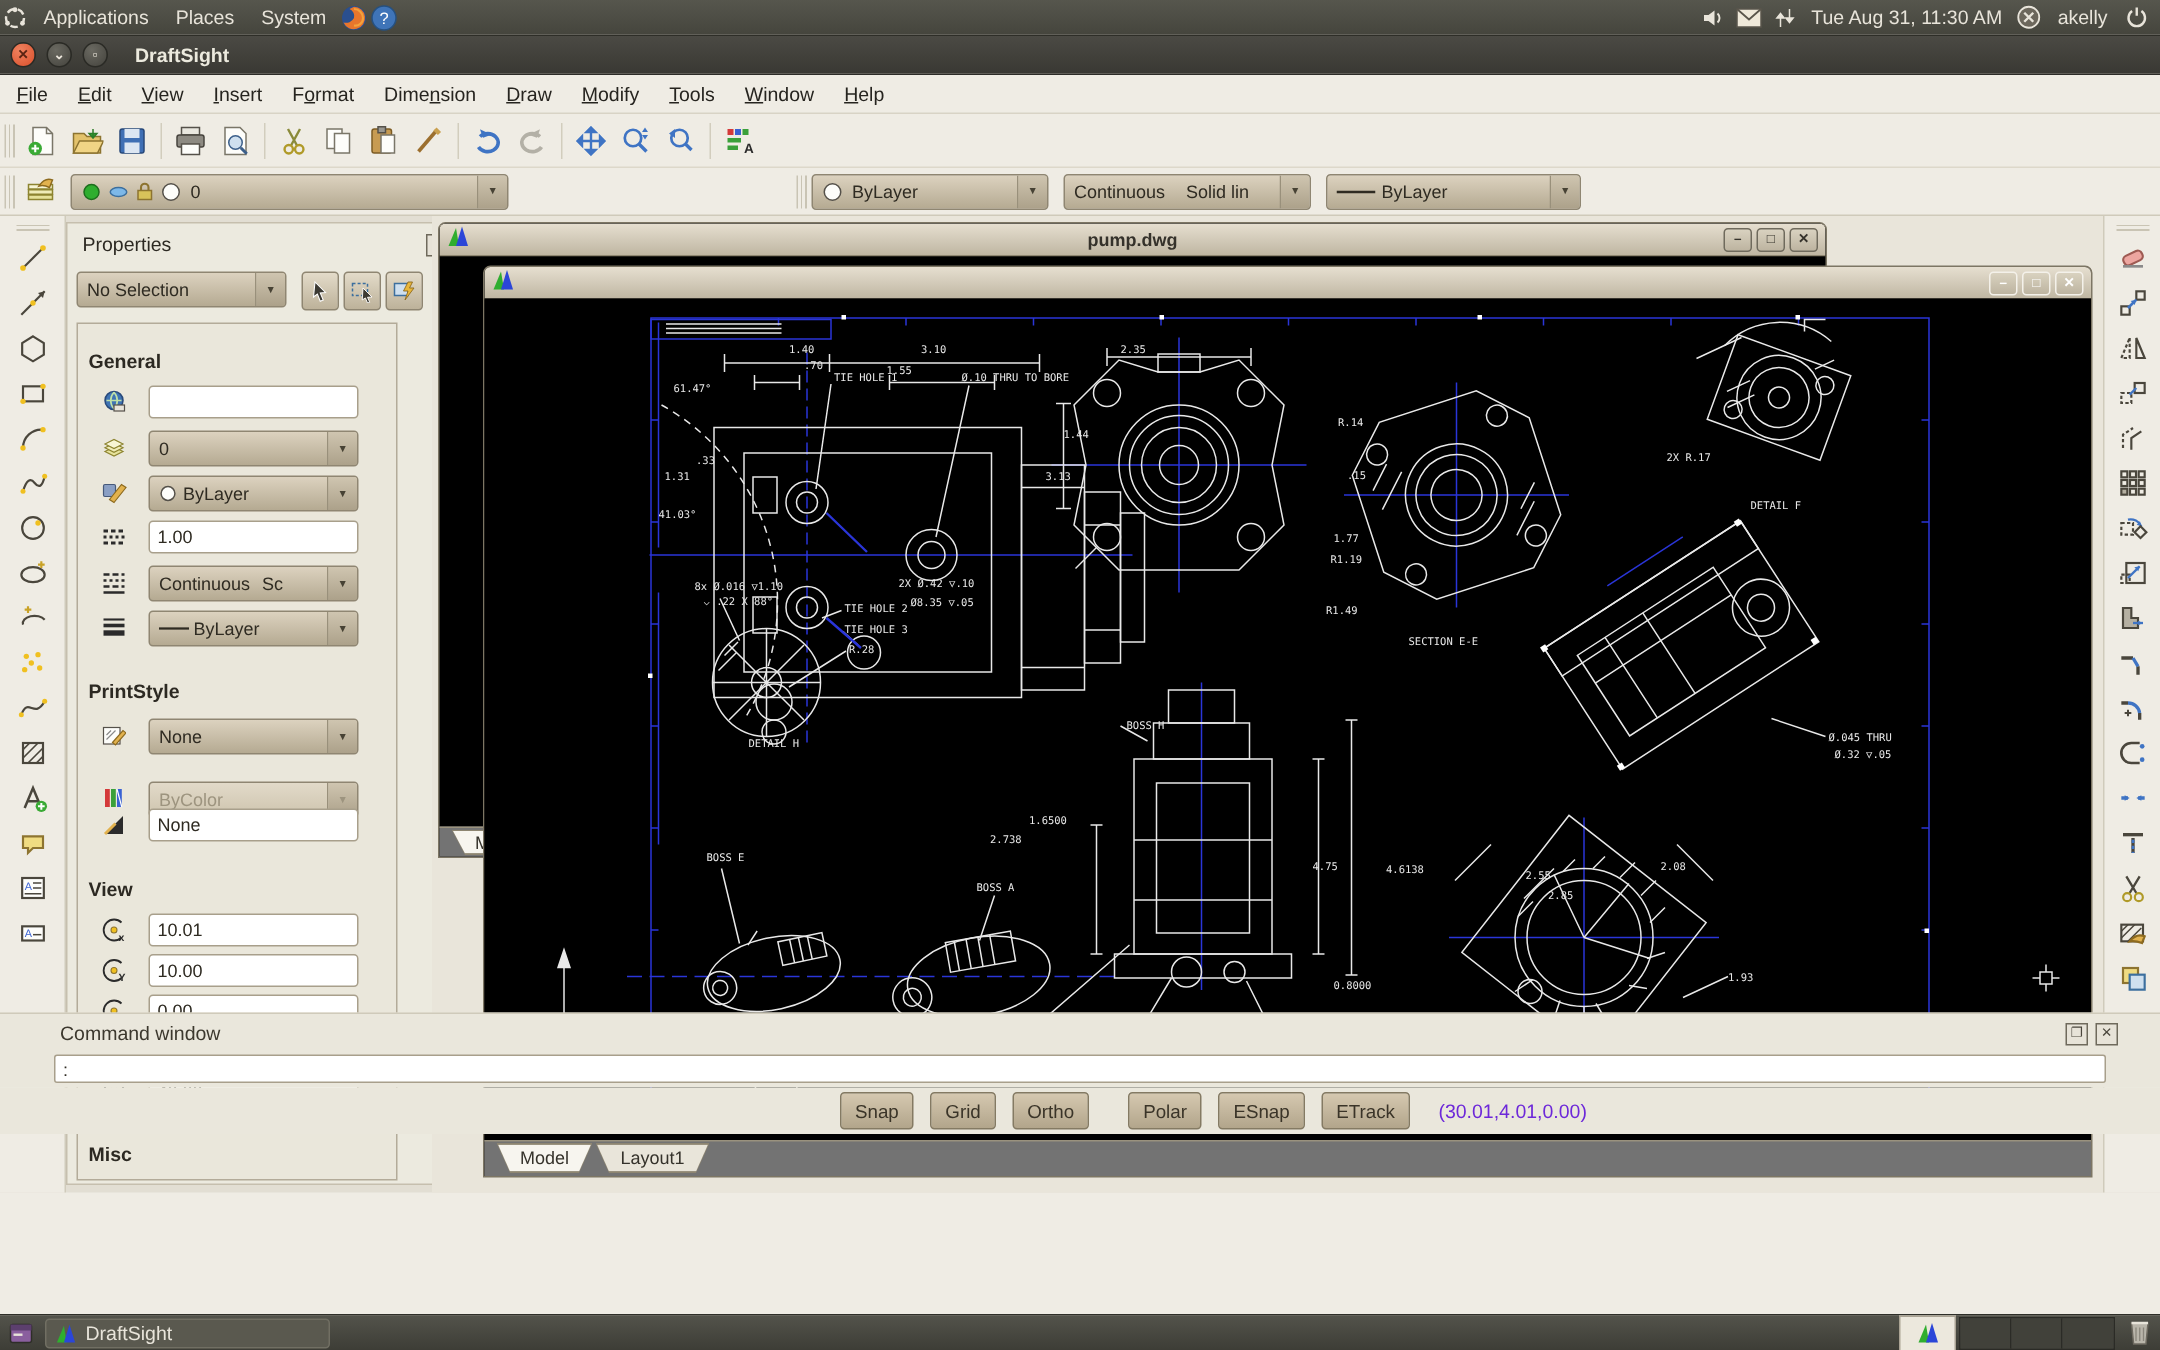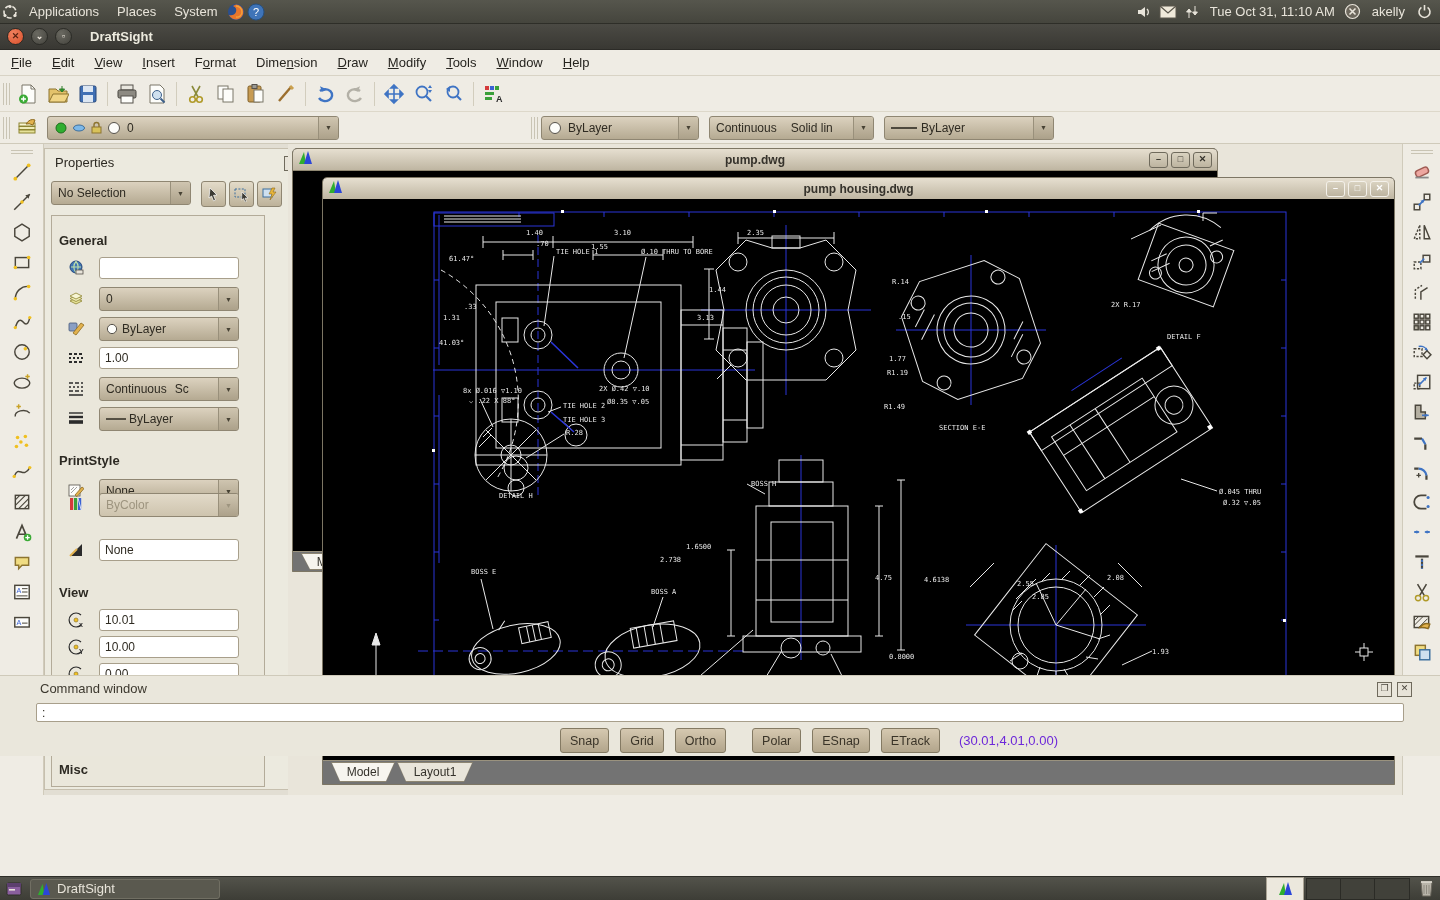--- a/index.html
+++ b/index.html
@@ -154,21 +154,21 @@
             <rect x="1" y="1" width="16" height="12" fill="#efe9da" stroke="#5a564c"></rect>
             <path d="M1,1 L9,8 L17,1" fill="none" stroke="#5a564c" stroke-width="1.2"></path>
           </svg>
       </span>
       <span class="tp-icon">
         <svg width="14" height="14" viewBox="0 0 14 14">
             <path d="M4,13 V4 M4,4 l-2.4,3 h4.8 z" fill="#e8e4da" stroke="#e8e4da"></path>
             <path d="M10,1 V10 M10,10 l-2.4,-3 h4.8 z" fill="#e8e4da" stroke="#e8e4da"></path>
           </svg>
       </span>
-      <span class="tp-item" style="padding:0 4px;">Tue Oct 31, 11:10 AM</span>
+      <span class="tp-item" style="padding:0 4px;">Tue Aug 31, 11:30 AM</span>
       <span class="tp-icon">
         <svg width="17" height="17" viewBox="0 0 17 17">
             <circle cx="8.5" cy="8.5" r="7" fill="#6c675c" stroke="#e8e4da" stroke-width="1.2"></circle>
             <path d="M5.5,5.5 l6,6 M11.5,5.5 l-6,6" stroke="#e8e4da" stroke-width="1.6"></path>
           </svg>
       </span>
       <span class="tp-item" style="padding:0 5px;">akelly</span>
       <span class="tp-icon">
         <svg width="15" height="15" viewBox="0 0 15 15">
             <path d="M4.4,3.4 a5.5,5.5 0 1 0 6.2,0" fill="none" stroke="#e8e4da" stroke-width="1.6"></path>
@@ -609,21 +609,21 @@
                 <path d="M3,11 l6,-6 M3,8 l3,-3" stroke="#8a8a8a" stroke-width="0.8"></path>
                 <path d="M7,13 L14,5 l2,1.6 -7,8 z" fill="#e2b24e" stroke="#8d6a1e" stroke-width="0.8"></path>
               </svg>
             </span>
           <div class="combo pf">
               <span>None</span>
               <span class="grow"></span>
               <span class="arrow">▼</span>
             </div>
         </div>
-        <div class="prow" style="top:344px;text-decoration:underline;">
+        <div class="prow" style="top:372px;text-decoration:underline;">
           <span class="picon">
               <svg width="16" height="16" viewBox="0 0 16 16">
                 <rect x="2" y="2" width="3.2" height="12" fill="#d43a3a"></rect>
                 <rect x="6" y="2" width="3.2" height="12" fill="#3aa03a"></rect>
                 <rect x="10" y="2" width="3.2" height="12" fill="#3a62d4"></rect>
                 <path d="M10,2 l3.2,12" stroke="#fff" stroke-width="0.8"></path>
               </svg>
             </span>
           <div class="combo pf disabled">
               <span>ByColor</span>
@@ -715,21 +715,20 @@
             </div>
           </div>
         </div>
 
         <div class="docwin" style="left:34px;top:33px;width:1073px;height:608px;">
           <div class="doc-title">
             <span class="dt-icon"><svg width="15" height="15" viewBox="0 0 15 15">
                   <path d="M1,14 L6,2 L8,14 Z" fill="#2fae2f"></path>
                   <path d="M6,14 L10,1 L14,14 Z" fill="#2b46d8"></path>
                 </svg></span>
-            <span class="dt-text">pump housing.dwg</span>
             <span class="doc-btns">
               <span class="doc-btn">–</span>
               <span class="doc-btn">□</span>
               <span class="doc-btn">✕</span>
             </span>
           </div>
 
           <div class="canvas-wrap">
             <svg id="canvas-svg" width="1069" height="561" viewBox="0 0 1069 561">
               <g stroke="#e8e8e8" fill="none" stroke-width="1">

